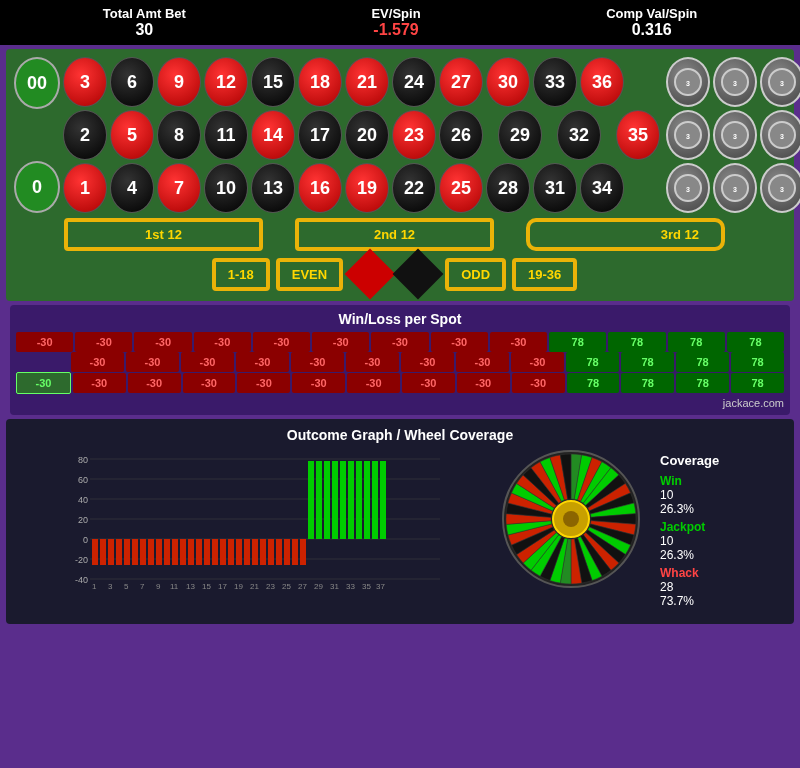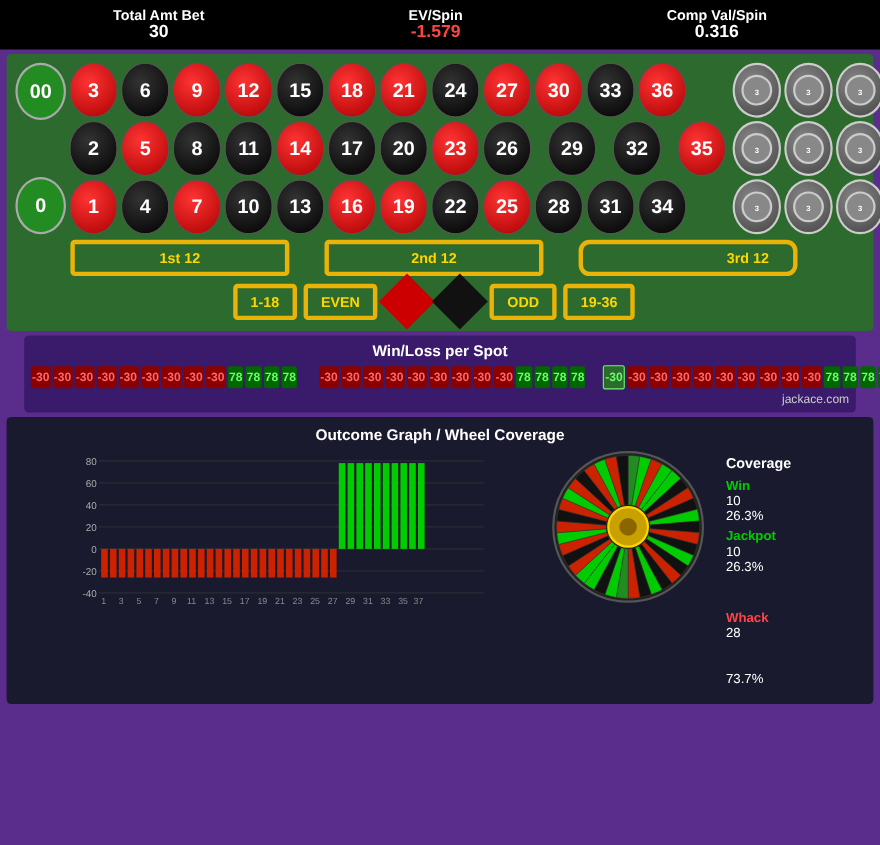--- a/index.html
+++ b/index.html
@@ -149,34 +149,35 @@
     .diamond-black {
       width: 36px;
       height: 36px;
       background: #111;
       transform: rotate(45deg);
     }
 
     
     .winloss-section {
       background: #3a1a6a;
-      margin: 4px 22px;
+      margin: 4px 10px;
       padding: 6px;
       border-radius: 4px;
     }
     .winloss-title {
       color: white;
       text-align: center;
       font-size: 14px;
       font-weight: bold;
       margin-bottom: 5px;
     }
     .winloss-grid {
       display: flex;
-      gap: 16px;
+      flex-direction: column;
+      gap: 0;
     }
     .winloss-row {
       display: flex;
       gap: 2px;
       align-items: center;
     }
     .wl-cell {
       flex: 1;
       text-align: center;
       font-size: 11px;
@@ -240,21 +241,21 @@
     }
     .coverage-row {
       display: flex;
       justify-content: space-between;
       margin-bottom: 4px;
       flex-direction: column;
     }
     .cov-label { font-size: 12px; font-weight: bold; }
     .cov-win { color: #00cc00; }
     .cov-jackpot { color: #00cc00; }
-    .cov-whack { color: #ff4444; margin-top: 28px; }
+    .cov-whack { color: #ff4444; }
     .cov-val { color: white; font-size: 12px; }
   </style>
 </head>
 <body>
 
 <div class="stats-bar">
   <div class="stat-item stat-total">
     <div class="label">Total Amt Bet</div>
     <div class="value">30</div>
   </div>

